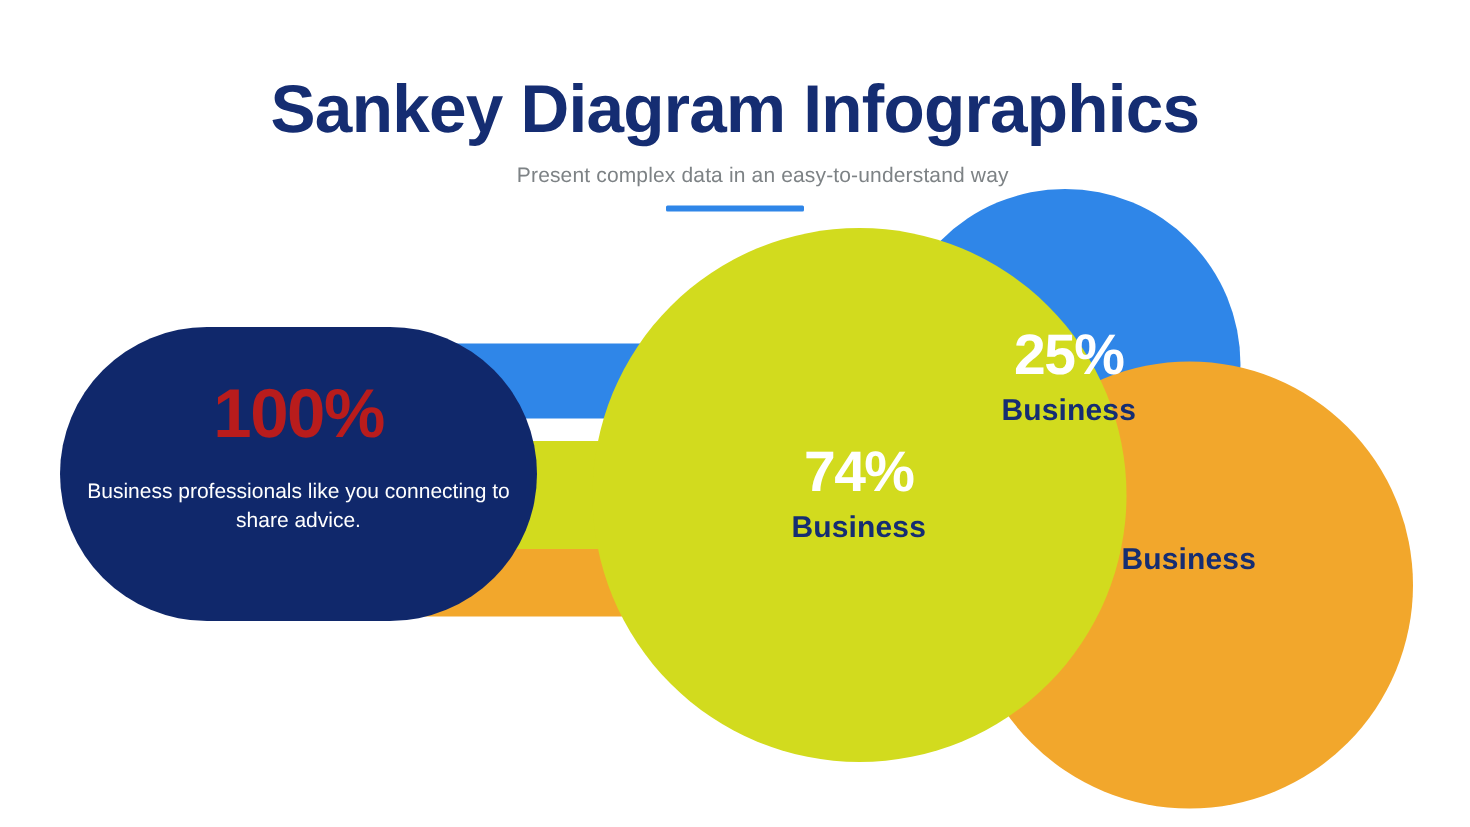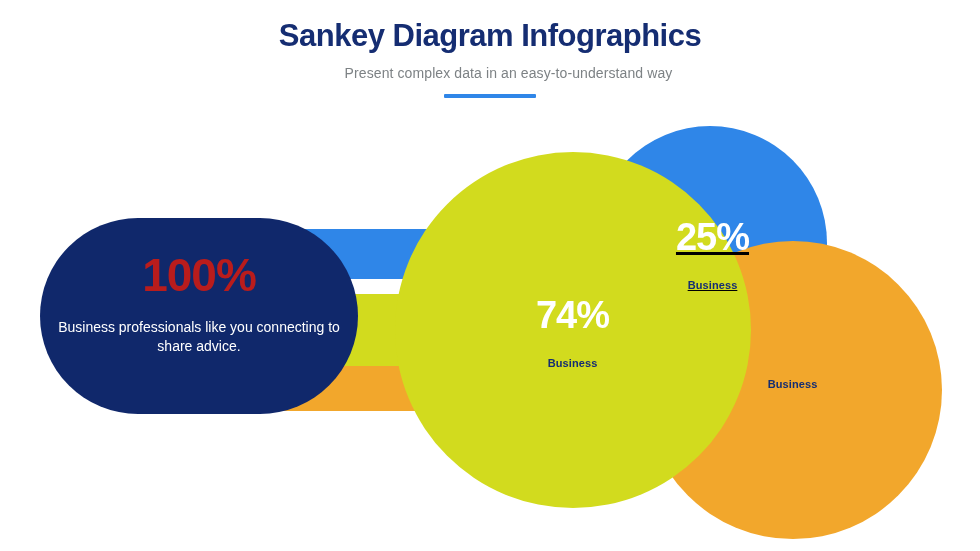--- a/index.html
+++ b/index.html
@@ -17,22 +17,22 @@
   }
   
   #header {
     position:absolute;
     left:0; top:0;
     width:980px;
     text-align:center;
     z-index:40;
   }
   #title {
-    margin-top:20px;
-    font-size:31px;
+    margin-top:49px;
+    font-size:45px;
     font-weight:bold;
     letter-spacing:-0.5px;
     color:#152d72;
     line-height:1.05;
     font-family:"Liberation Sans", sans-serif;
   }
   #subtitle {
     margin-top:12px;
     font-size:14px;
     color:#7d8285;
@@ -73,26 +73,26 @@
     text-align:center; line-height:1.35;
     font-weight:400;
   }
 
   .node-label { text-align:center; }
   .node-pct {
     font-size:38px; font-weight:bold; color:#ffffff;
     letter-spacing:-1px; line-height:1;
   }
   .node-name {
-    margin-top:23px;
-    font-size:11px; font-weight:bold; color:#152d72;
+    margin-top:7px;
+    font-size:20px; font-weight:bold; color:#152d72;
     letter-spacing:0.1px;
   }
 
-  #label-25 { left:620px; top:218px; width:185px;text-decoration:underline; }
+  #label-25 { left:620px; top:218px; width:185px; }
   #label-55 { left:480px; top:296px; width:185px; }
   #label-35 { left:700px; top:355px; width:185px; }
 </style>
 </head>
 <body>
 
 <div id="slide">
 
   <div id="header">
     <div id="title">Sankey Diagram Infographics</div>

